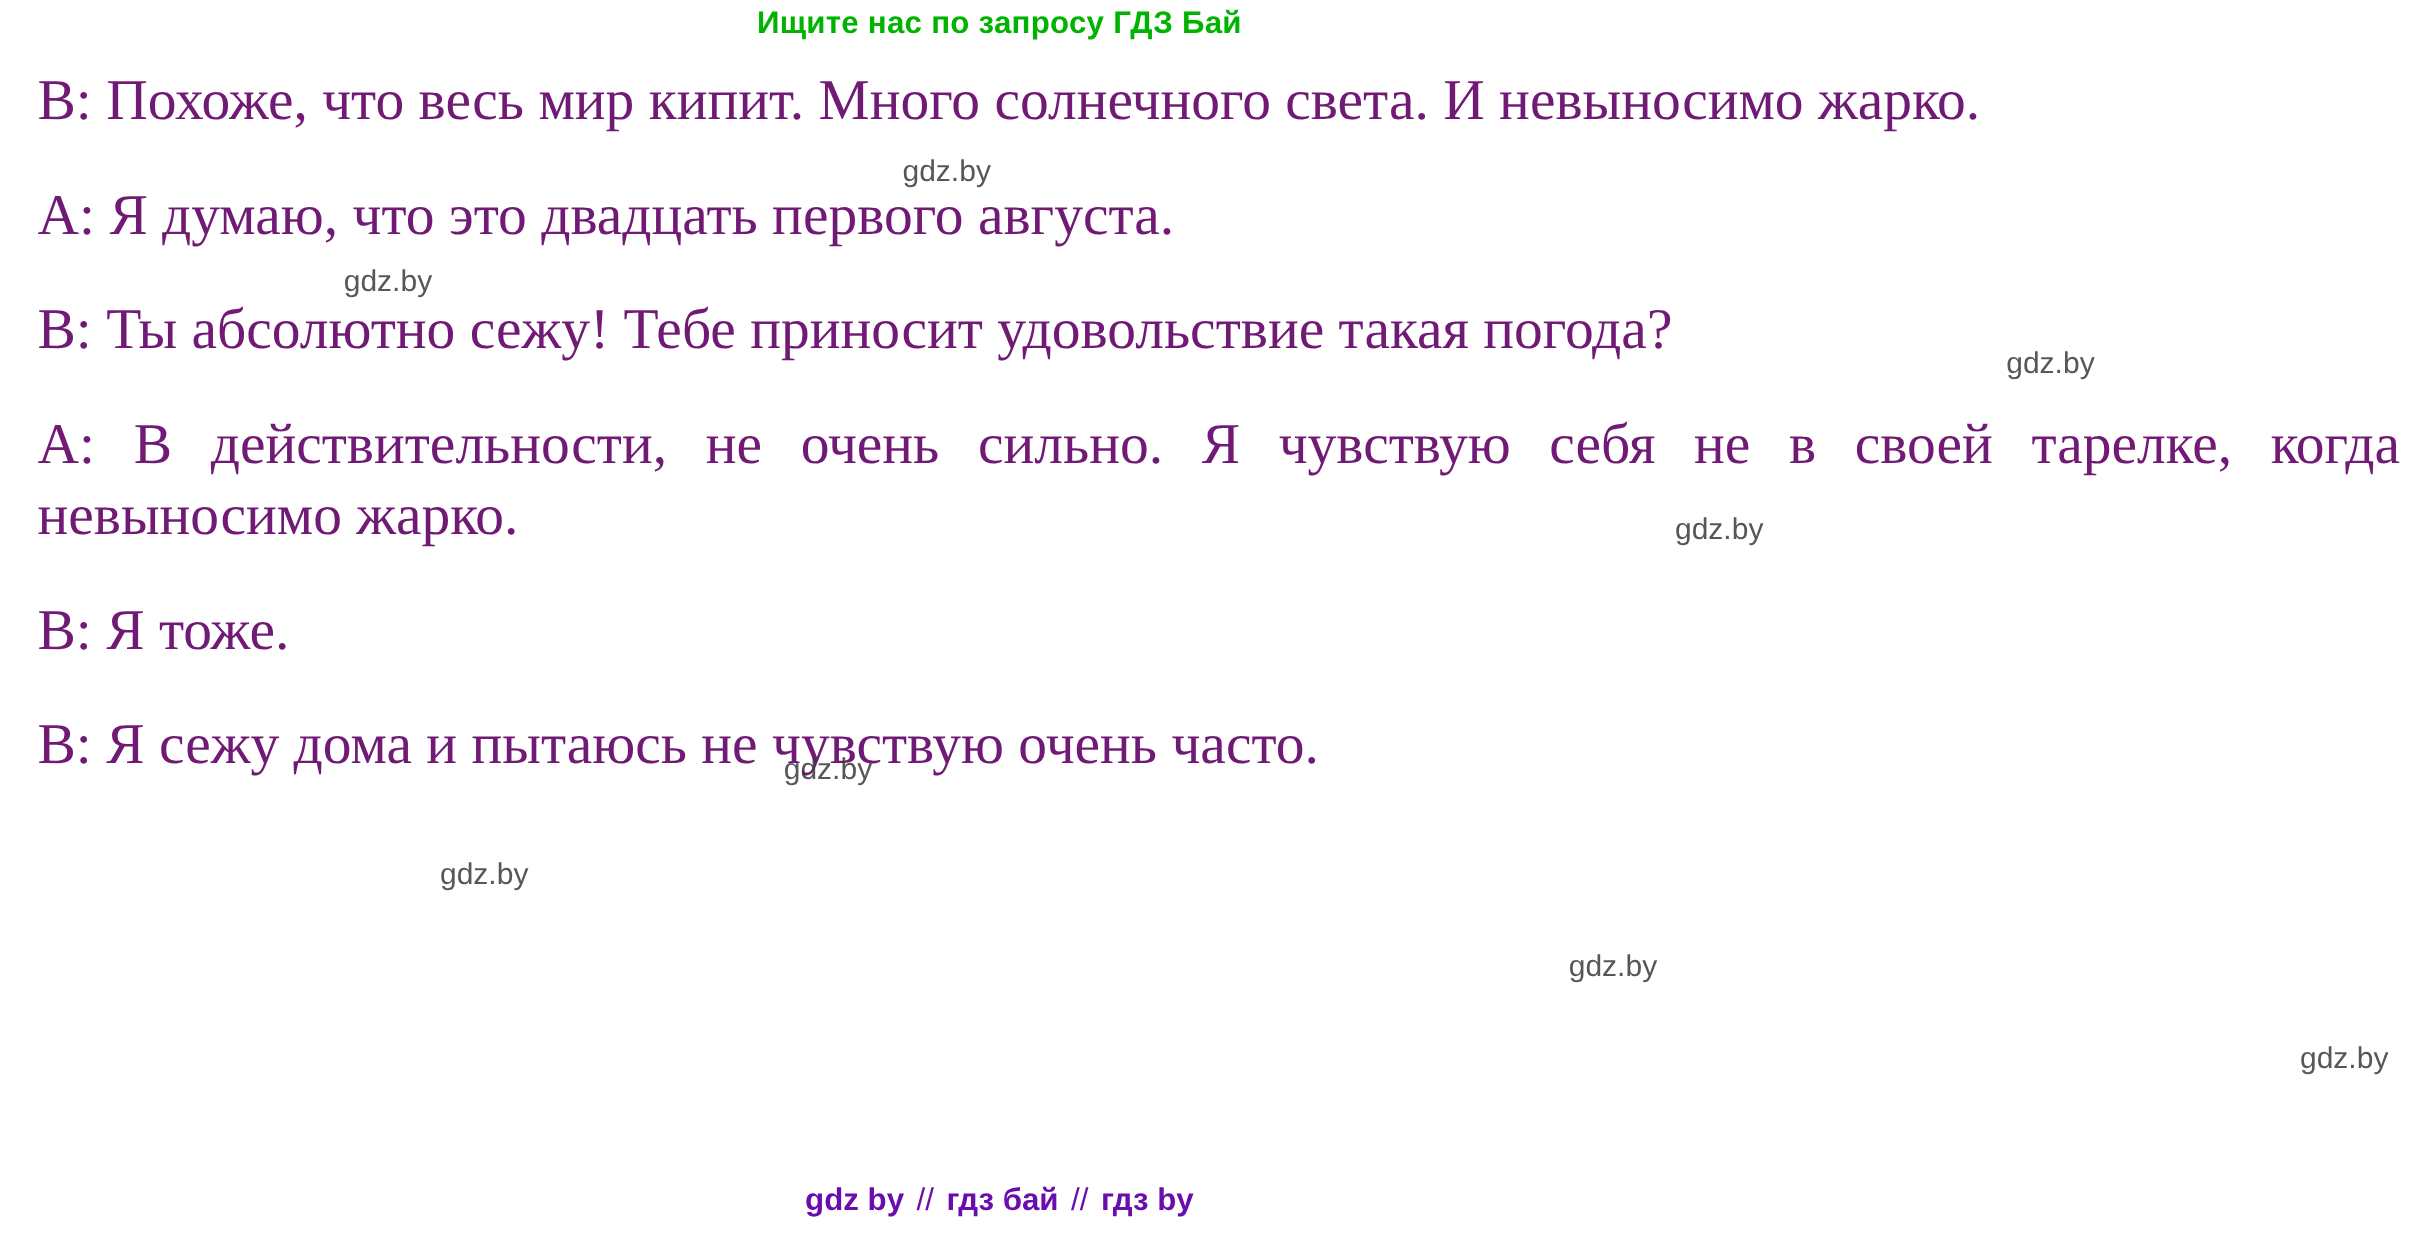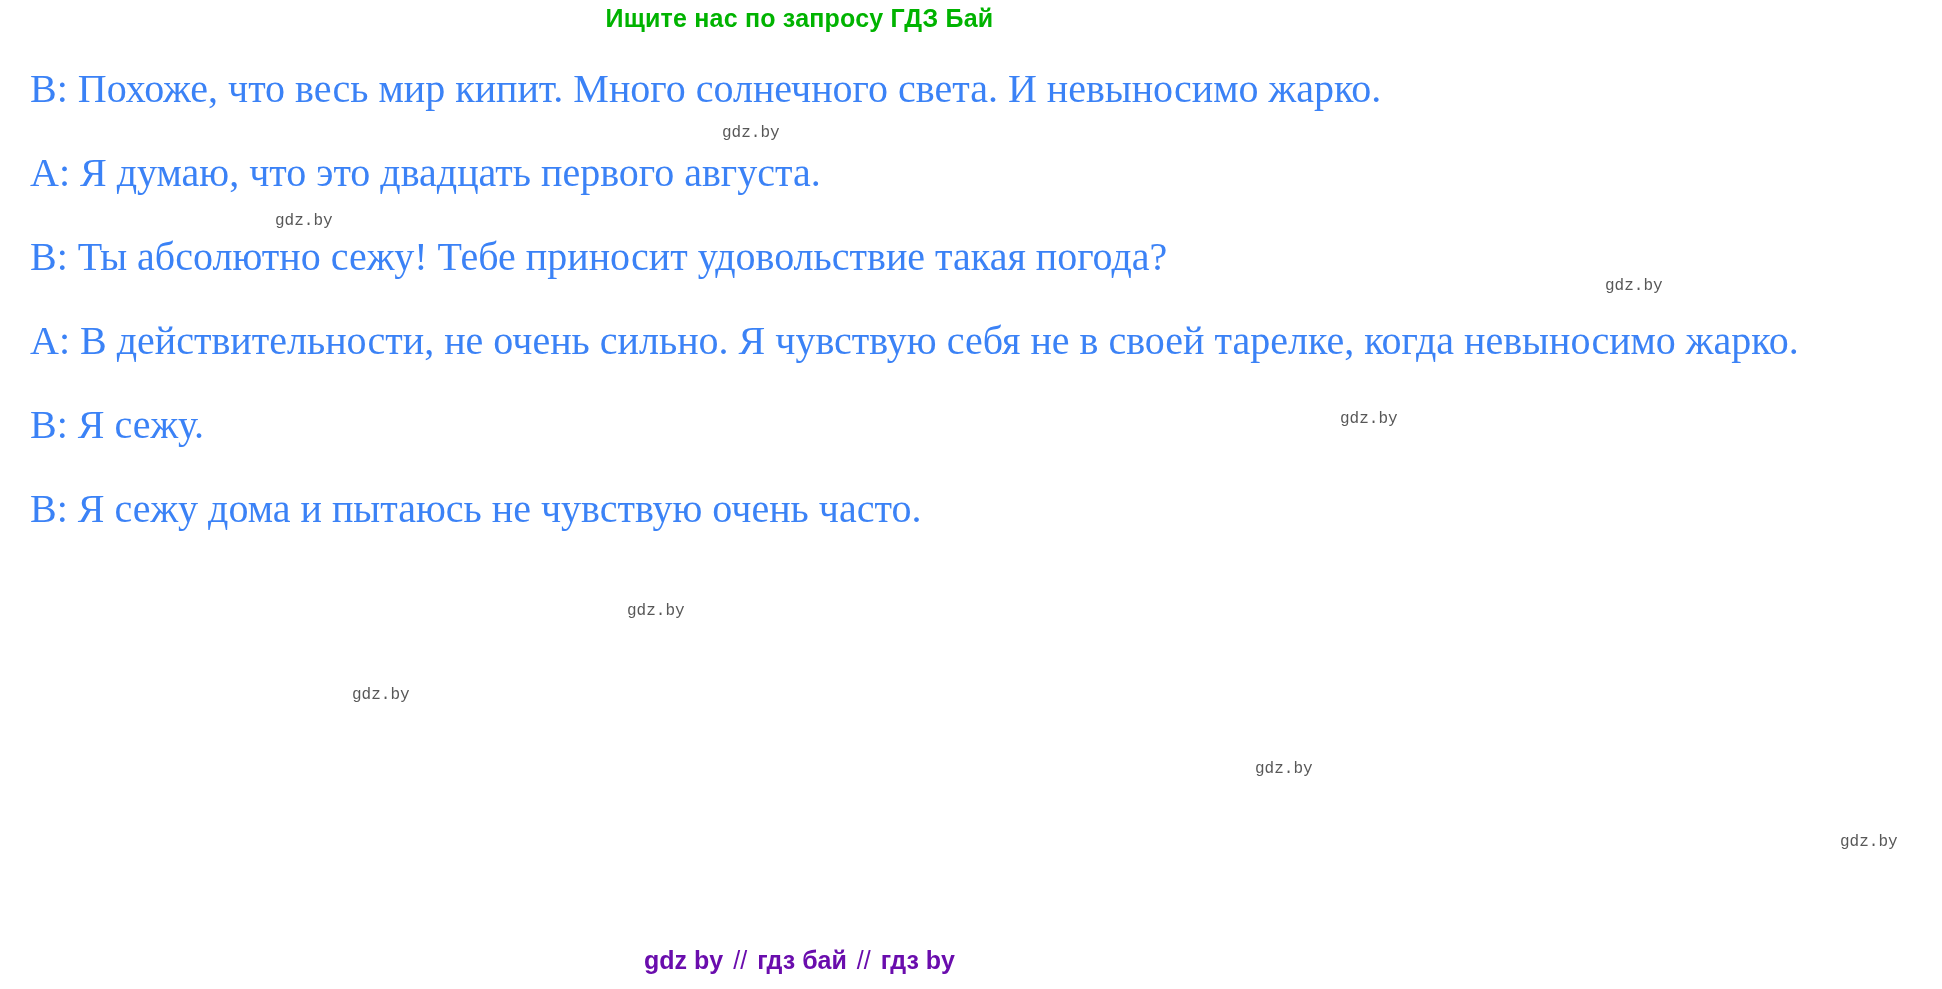--- a/index.html
+++ b/index.html
@@ -39,35 +39,35 @@
 
   .content {
     position: absolute;
     top: 48px;
     left: 30px;
     width: 1890px;
   }
 
   .line {
     font-family: "Liberation Serif", serif;
-    font-size: 40px;
-    color: #3b82f6;
+    font-size: 46px;
+    color: #701a75;
     line-height: 1.25;
-    margin: 16px 0 34px 0;
+    margin: 3px 0 34px 0;
   }
 
   .line.justify {
     text-align: justify;
     text-align-last: left;
   }
 
   .wm {
     position: absolute;
-    font-family: Liberation Mono, monospace;
-    font-size: 16px;
+    font-family: Liberation Sans, sans-serif;
+    font-size: 24px;
     color: #3a3a3a;
     opacity: 0.85;
     white-space: nowrap;
     pointer-events: none;
   }
 
   .footer {
     position: absolute;
     bottom: 14px;
     left: 0;
@@ -89,21 +89,21 @@
 
 <div class="page">
 
   <div class="top-banner">Ищите нас по запросу ГДЗ Бай</div>
 
   <div class="content">
     <p class="line justify">B: Похоже, что весь мир кипит. Много солнечного света. И невыносимо жарко.</p>
     <p class="line">A: Я думаю, что это двадцать первого августа.</p>
     <p class="line">B: Ты абсолютно сежу! Тебе приносит удовольствие такая погода?</p>
     <p class="line justify">A: В действительности, не очень сильно. Я чувствую себя не в своей тарелке, когда невыносимо жарко.</p>
-    <p class="line">B: Я сежу.</p>
+    <p class="line">B: Я тоже.</p>
     <p class="line">B: Я сежу дома и пытаюсь не чувствую очень часто.</p>
   </div>
 
   <div class="wm" style="left:722px; top:124px;">gdz.by</div>
   <div class="wm" style="left:275px; top:212px;">gdz.by</div>
   <div class="wm" style="left:1605px; top:277px;">gdz.by</div>
   <div class="wm" style="left:1340px; top:410px;">gdz.by</div>
   <div class="wm" style="left:627px; top:602px;">gdz.by</div>
   <div class="wm" style="left:352px; top:686px;">gdz.by</div>
   <div class="wm" style="left:1255px; top:760px;">gdz.by</div>

